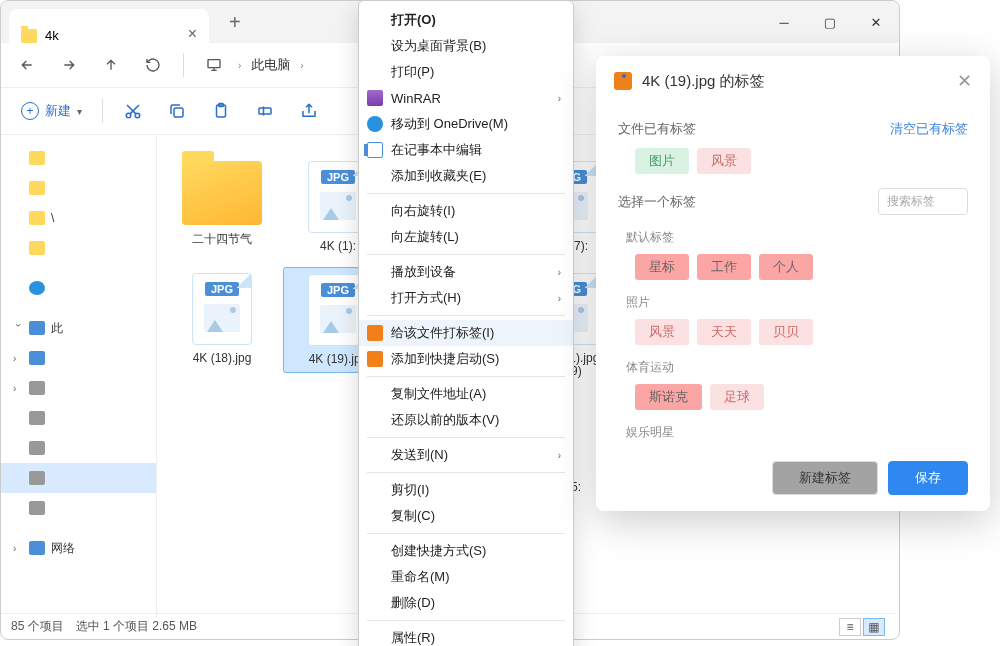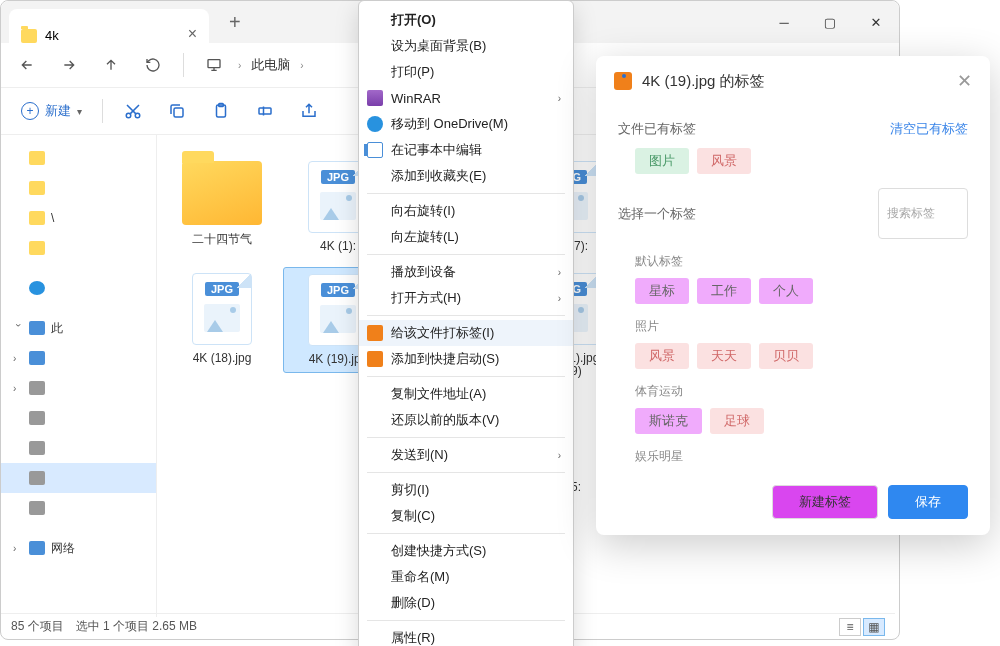--- a/index.html
+++ b/index.html
@@ -82,25 +82,25 @@
 .taglogo { width: 18px; height: 18px; background: #f0801a; border-radius: 3px; margin-right: 10px; position: relative; }
 .taglogo::after { content:""; position:absolute; top:2px; left:8px; width:4px; height:4px; background:#2a6ecc; border-radius:50%; }
 .tagdlg-close { margin-left: auto; color: #999; font-size: 18px; }
 .tagdlg-body { padding: 0 22px; }
 .tagrow { display: flex; align-items: center; justify-content: space-between; margin: 14px 0 10px; font-size: 13px; color: #666; }
 .taglink { color: #3a85e8; }
 .chips { display: flex; flex-wrap: wrap; gap: 8px; margin: 8px 17px; }
 .chip { padding: 4px 14px; border-radius: 3px; font-size: 13px; }
 .c-green { background: #daf2e3; color: #4a9968; }
 .c-pink { background: #fbe1e1; color: #d06868; }
-.c-gray { background: #f0abfc; color: #666; }
-.tagsearch { border: 1px solid #ddd; border-radius: 4px; padding: 16px 8px; color: #aaa; font-size: 12px; width: 90px; text-align: left;}
-.cat { color: #888; font-size: 12px; margin: 14px 17px 6px; }
+.c-gray { background: #fca5a5; color: #666; }
+.tagsearch { border: 1px solid #ddd; border-radius: 4px; padding: 4px 8px; color: #aaa; font-size: 12px; width: 90px; text-align: left;}
+.cat { color: #888; font-size: 12px; margin: 14px 8px 6px; }
 .dlgbtns { display: flex; justify-content: flex-end; gap: 10px; padding: 14px 22px 0; }
-.btn { padding: 7px 26px; border-radius: 4px; font-size: 13px; border: 1px solid #ddd; background: #d946ef; color: #333; }
+.btn { padding: 7px 26px; border-radius: 4px; font-size: 13px; border: 1px solid #ddd; background: #a3a3a3; color: #333; }
 .btn.primary { background: #2f88f0; color: #fff; border-color: #2f88f0; }
 </style>
 </head>
 <body>
 
 <div class="explorer">
 
   <div class="titlebar">
     <div class="tab">
       <span class="folder-ico"></span>

